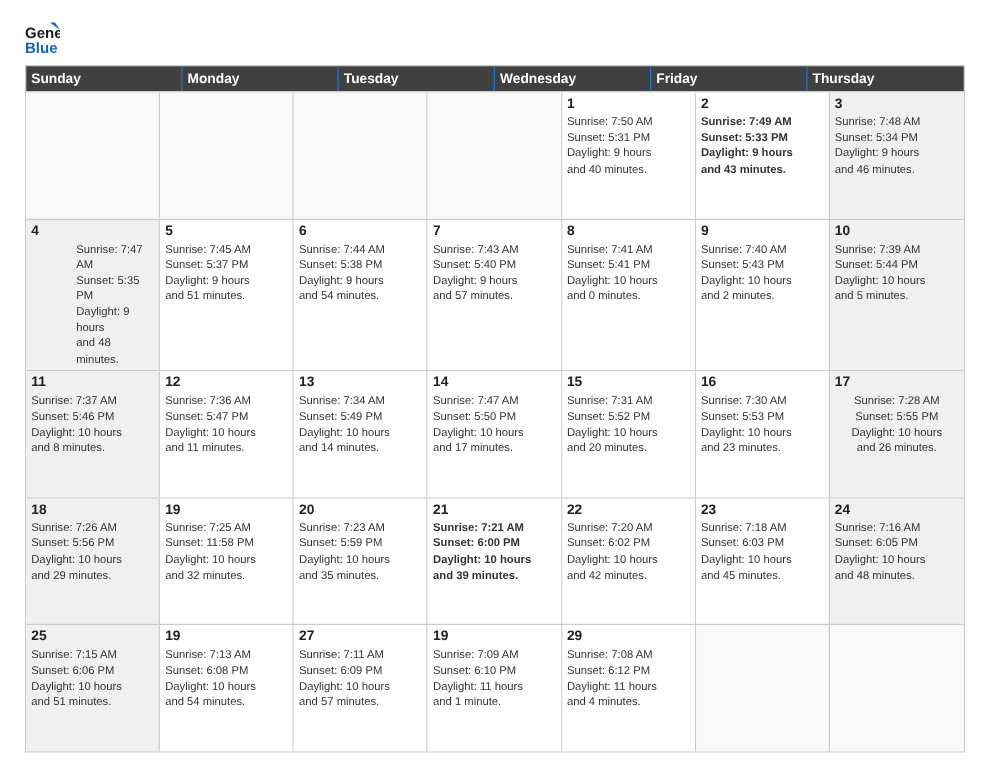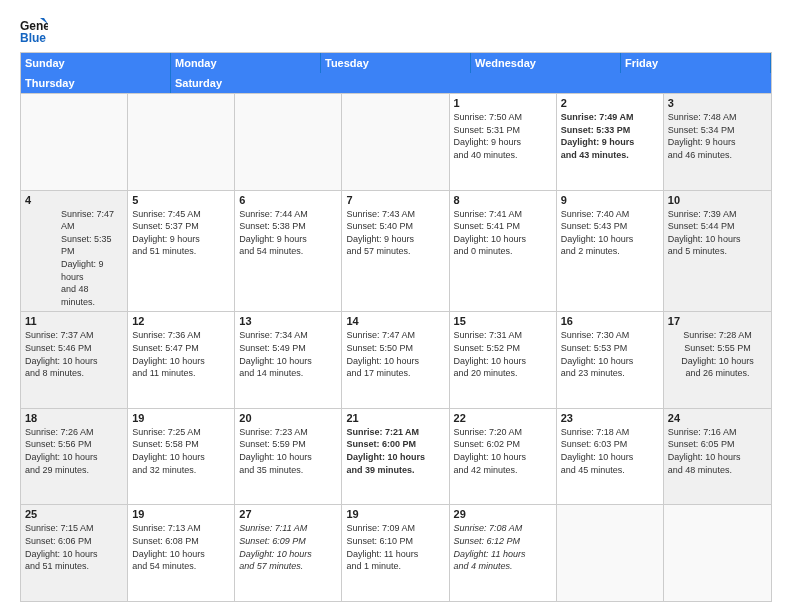--- a/index.html
+++ b/index.html
@@ -47,22 +47,22 @@
       margin-top: 2px;
     }
     .calendar {
       flex: 1;
       display: flex;
       flex-direction: column;
       border: 1px solid #ccc;
     }
     .cal-header {
       display: grid;
-      grid-template-columns: repeat(5, 1fr);
-      background: #3b82f6;
+      grid-template-columns: repeat(6, 1fr);
+      background: #404040;
     }
     .cal-header-cell {
       color: #fff;
       font-size: 11px;
       font-weight: bold;
       padding: 4px 4px;
       text-align: left;
       border-right: 1px solid #1976d2;
     }
     .cal-header-cell:last-child { border-right: none; }
@@ -122,21 +122,20 @@
   </div>
 
   <div class="calendar">
     <div class="cal-header" id="cal-header">
         <div class="cal-header-cell">Sunday</div>
         <div class="cal-header-cell">Monday</div>
         <div class="cal-header-cell">Tuesday</div>
         <div class="cal-header-cell">Wednesday</div>
         <div class="cal-header-cell">Friday</div>
         <div class="cal-header-cell">Thursday</div>
-        <div class="cal-header-cell">Saturday</div>
       </div>
     <div class="cal-body" id="cal-body">
         <div class="cal-row">
           <div class="cal-cell empty"></div>
           <div class="cal-cell empty"></div>
           <div class="cal-cell empty"></div>
           <div class="cal-cell empty"></div>
           <div class="cal-cell">
             <div class="day-num">1</div>
             <div class="day-info" style="white-space: pre-line;">Sunrise: 7:50 AM
@@ -265,21 +264,21 @@
           <div class="cal-cell shaded">
             <div class="day-num">18</div>
             <div class="day-info" style="white-space: pre-line;">Sunrise: 7:26 AM
 Sunset: 5:56 PM
 Daylight: 10 hours
 and 29 minutes.</div>
           </div>
           <div class="cal-cell">
             <div class="day-num">19</div>
             <div class="day-info" style="white-space: pre-line;">Sunrise: 7:25 AM
-Sunset: 5:58 PM
+Sunset: 11:58 PM
 Daylight: 10 hours
 and 32 minutes.</div>
           </div>
           <div class="cal-cell">
             <div class="day-num">20</div>
             <div class="day-info" style="white-space: pre-line;">Sunrise: 7:23 AM
 Sunset: 5:59 PM
 Daylight: 10 hours
 and 35 minutes.</div>
           </div>
@@ -322,35 +321,35 @@
           </div>
           <div class="cal-cell">
             <div class="day-num">19</div>
             <div class="day-info" style="white-space: pre-line;">Sunrise: 7:13 AM
 Sunset: 6:08 PM
 Daylight: 10 hours
 and 54 minutes.</div>
           </div>
           <div class="cal-cell">
             <div class="day-num">27</div>
-            <div class="day-info" style="white-space: pre-line; font-style: italic;">Sunrise: 7:11 AM
+            <div class="day-info" style="white-space: pre-line;">Sunrise: 7:11 AM
 Sunset: 6:09 PM
 Daylight: 10 hours
 and 57 minutes.</div>
           </div>
           <div class="cal-cell">
             <div class="day-num">19</div>
             <div class="day-info" style="white-space: pre-line;">Sunrise: 7:09 AM
 Sunset: 6:10 PM
 Daylight: 11 hours
 and 1 minute.</div>
           </div>
           <div class="cal-cell">
             <div class="day-num">29</div>
-            <div class="day-info" style="white-space: pre-line; font-style: italic;">Sunrise: 7:08 AM
+            <div class="day-info" style="white-space: pre-line;">Sunrise: 7:08 AM
 Sunset: 6:12 PM
 Daylight: 11 hours
 and 4 minutes.</div>
           </div>
           <div class="cal-cell empty"></div>
           <div class="cal-cell empty"></div>
         </div>
       </div>
   </div>
 </div>

